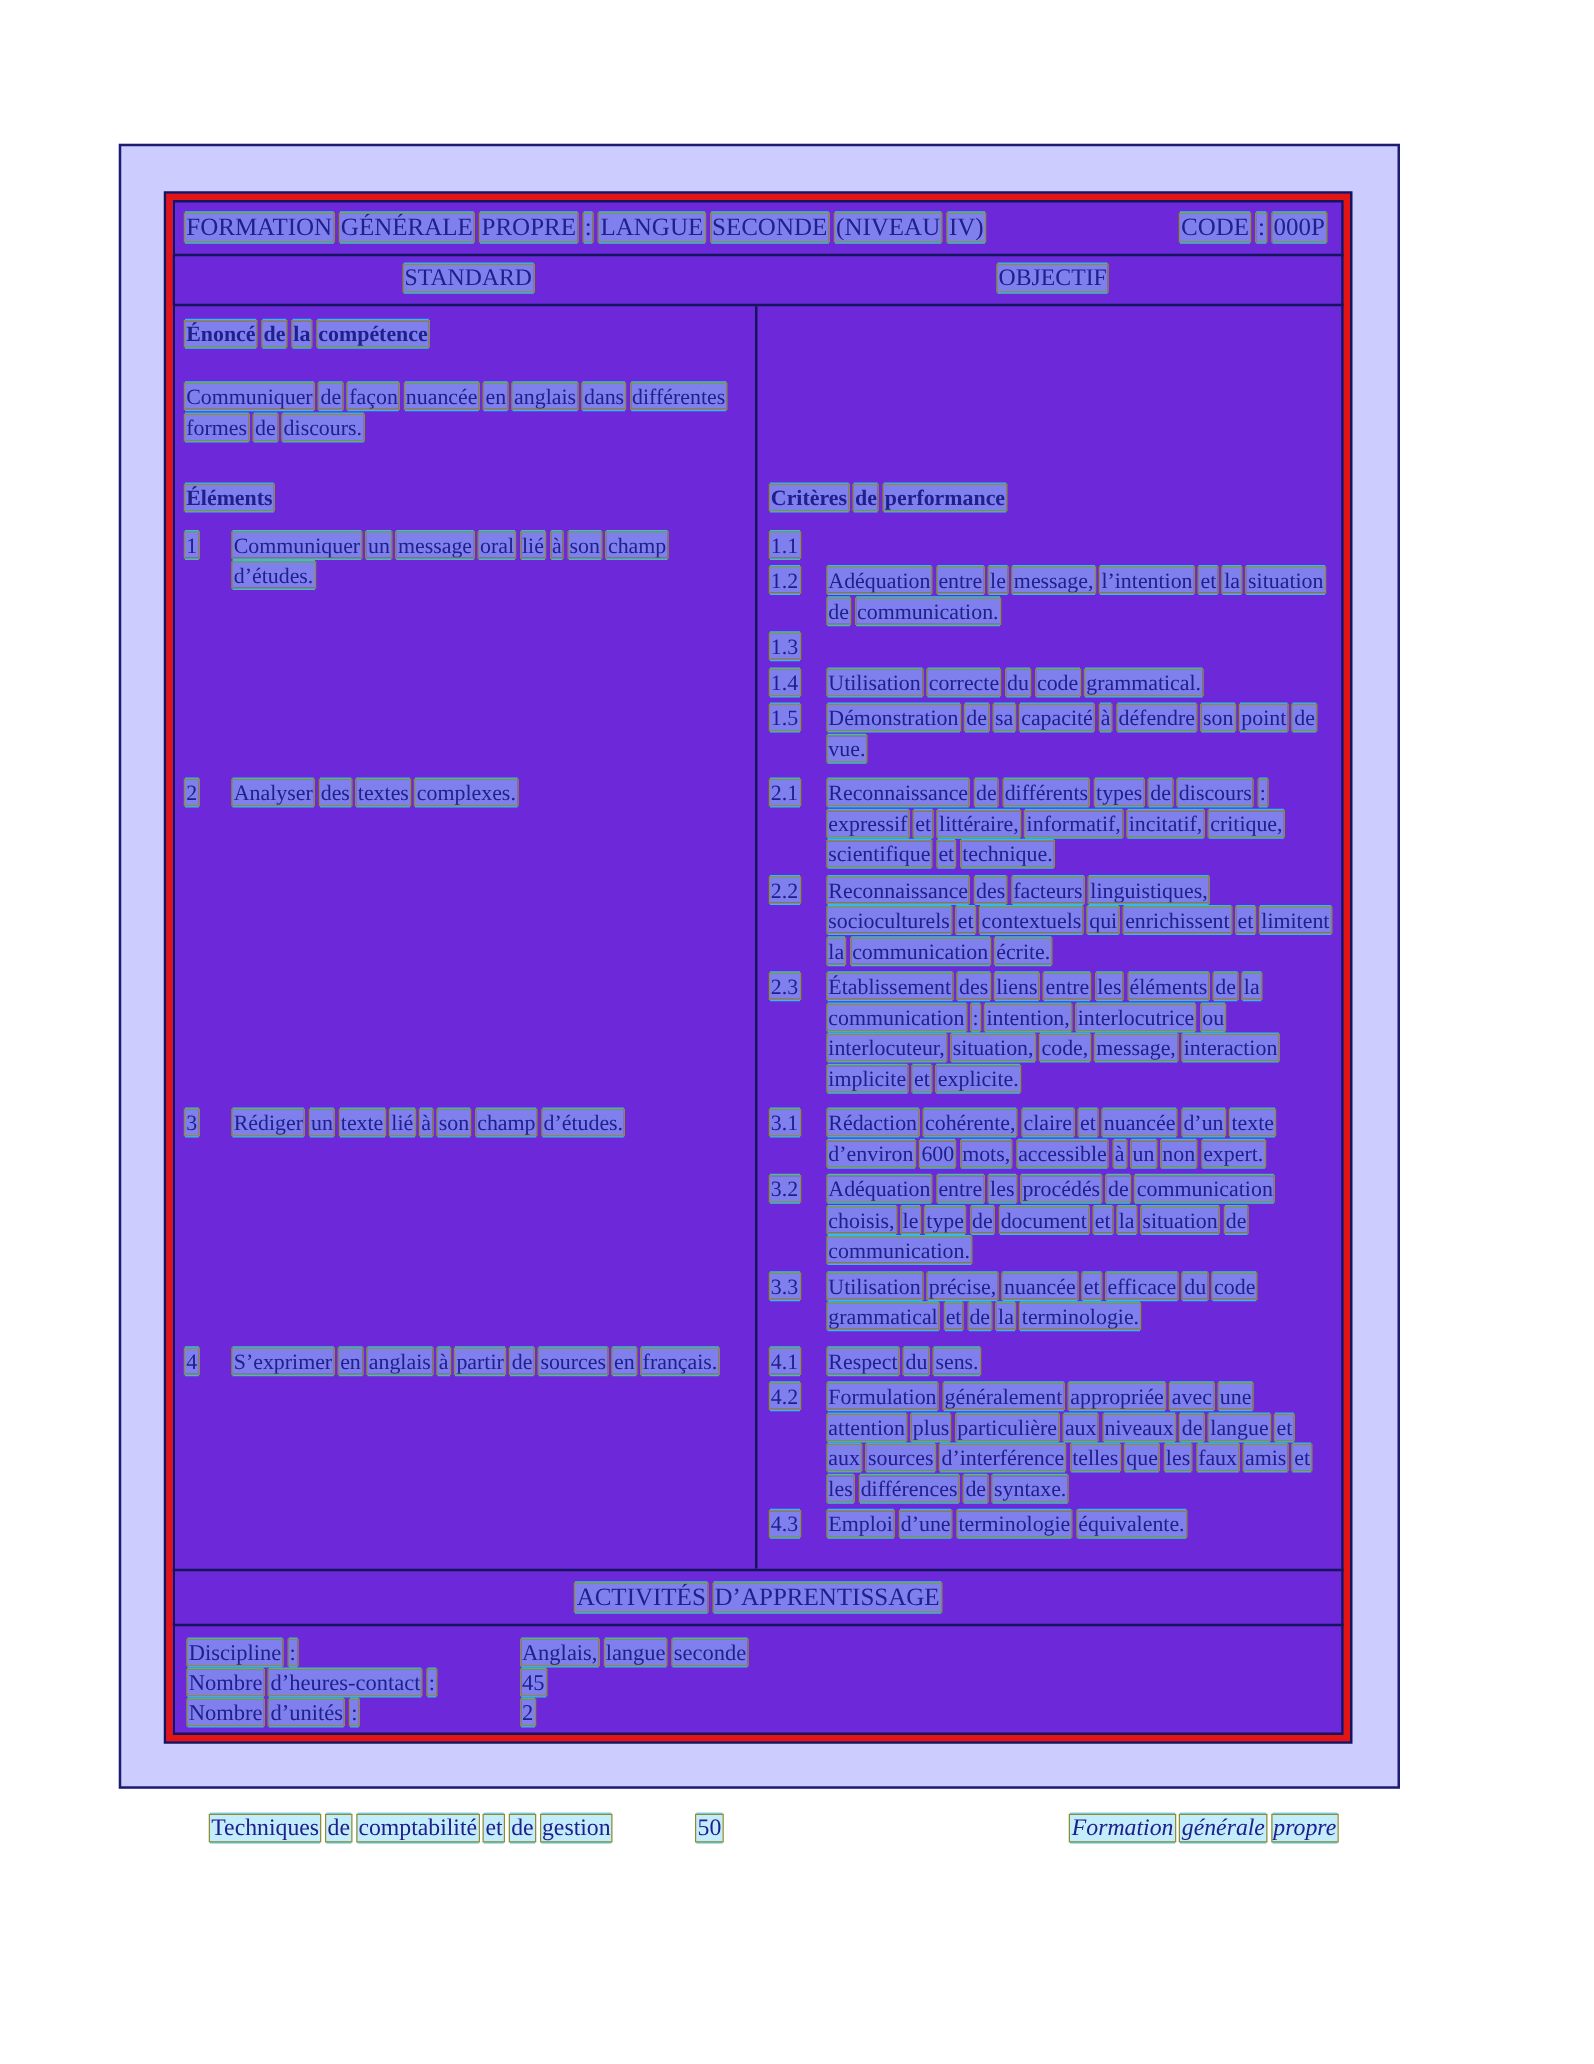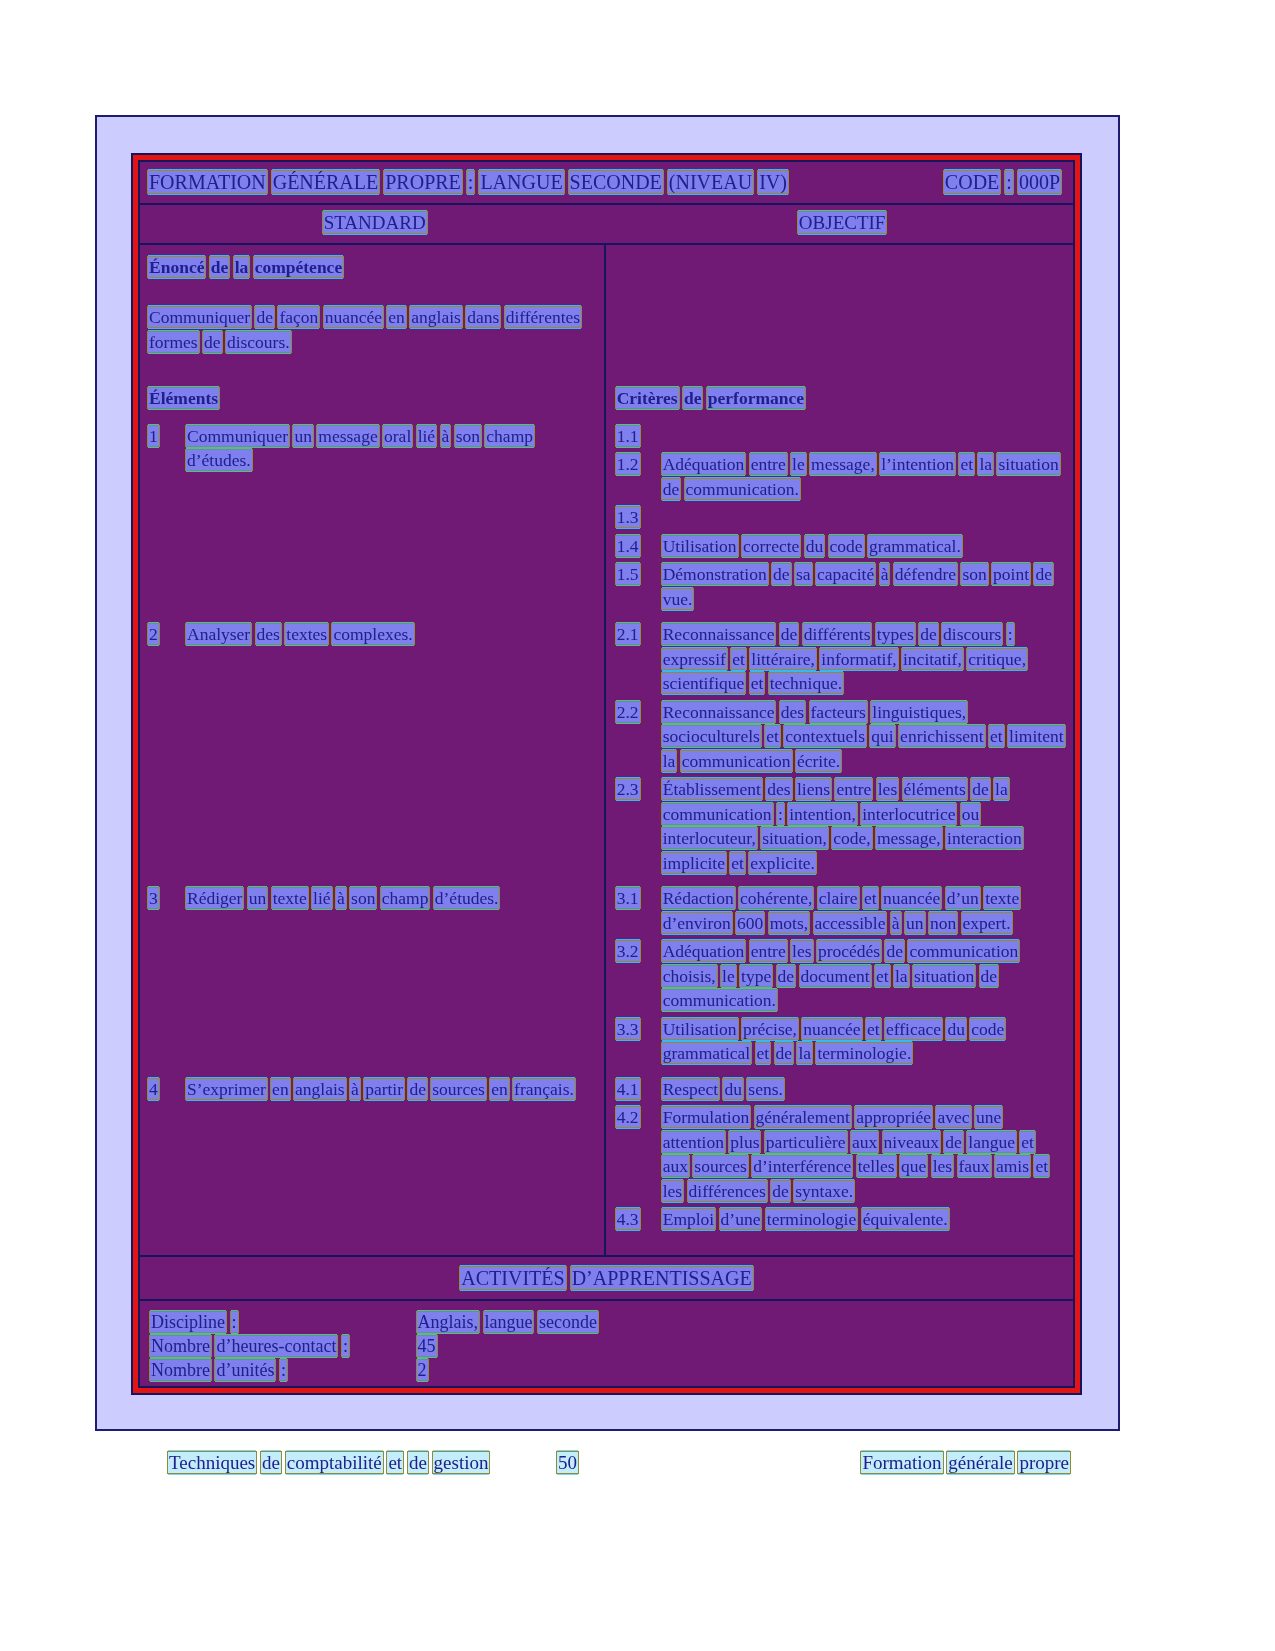--- a/index.html
+++ b/index.html
@@ -12,21 +12,21 @@
 
   
   .sheet {
     position:absolute; left:95px; top:115px; width:1025px; height:1316px;
     background:#ccccfe; border:2px solid #1c1c72; box-sizing:border-box;
   }
 
   
   .doc-table {
     position:absolute; left:36px; top:38px; width:947px; height:1238px;
-    box-sizing:border-box; background:#701a75;
+    box-sizing:border-box; background:#6d28d9;
     border:5px solid #e31414;
     box-shadow:0 0 0 2px #15155e, inset 0 0 0 2px #15155e;
     display:flex; flex-direction:column; overflow:hidden;
     font-size:17.5px; line-height:1.4;
   }
 
   .row-title {
     display:flex; justify-content:space-between; align-items:center;
     padding:8px 14px 7px 10px; border-bottom:2px solid #15155e; font-size:20px;
   }
@@ -66,21 +66,21 @@
     background:#7f7fee;
     box-shadow:0 -2px 0 0 #36b8f2, 0 2px 0 0 #36b8f2;
     outline:1px solid #8d8d35;
     padding:0 1px;
   }
 
   
   .footer { position:absolute; top:1452px; left:0; width:1275px; font-size:19px; color:#20208c; }
   .f-left   { position:absolute; left:145px; white-space:nowrap;margin-left:23px; }
   .f-center { position:absolute; left:557px; }
-  .f-right  { position:absolute; right:205px; white-space:nowrap; }
+  .f-right  { position:absolute; right:205px; white-space:nowrap;font-style:italic; }
   .footer .w {
     background:#c3edfb;
     box-shadow:0 -2px 0 0 #7fd6f3, 0 2px 0 0 #7fd6f3;
     outline:1px solid #8d8d35;
   }
 </style>
 </head>
 <body>
 
 <div class="stage">

